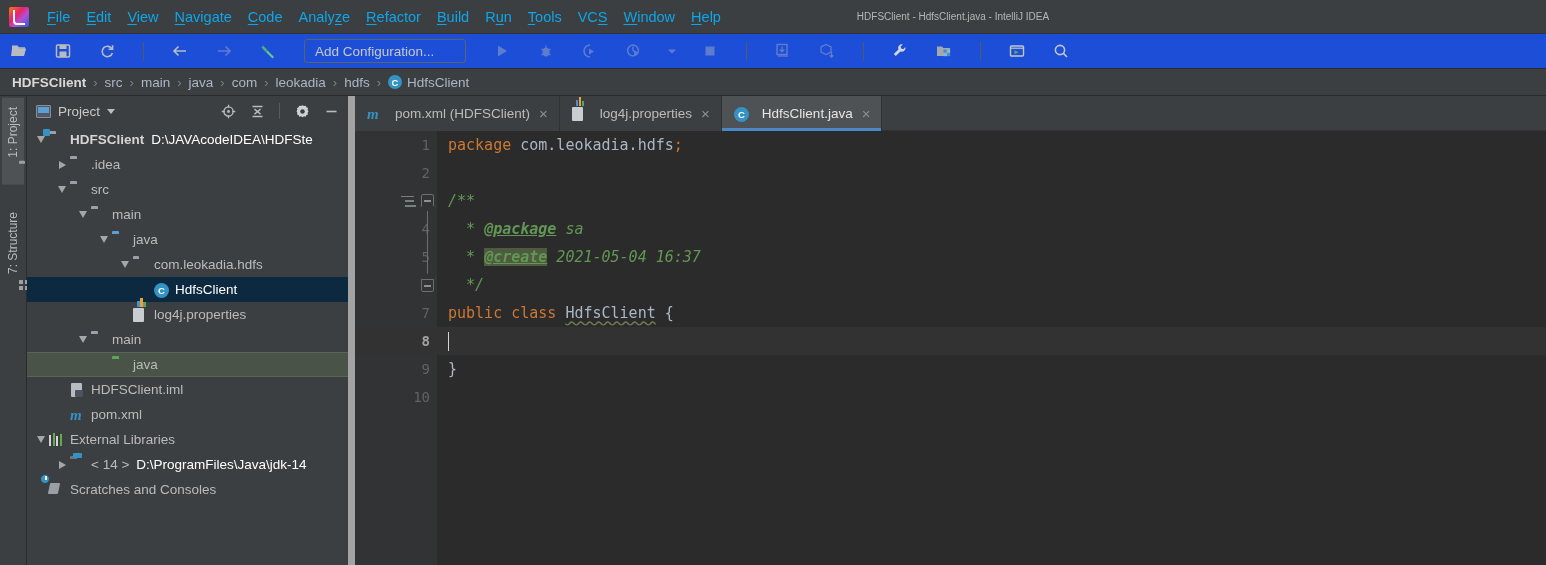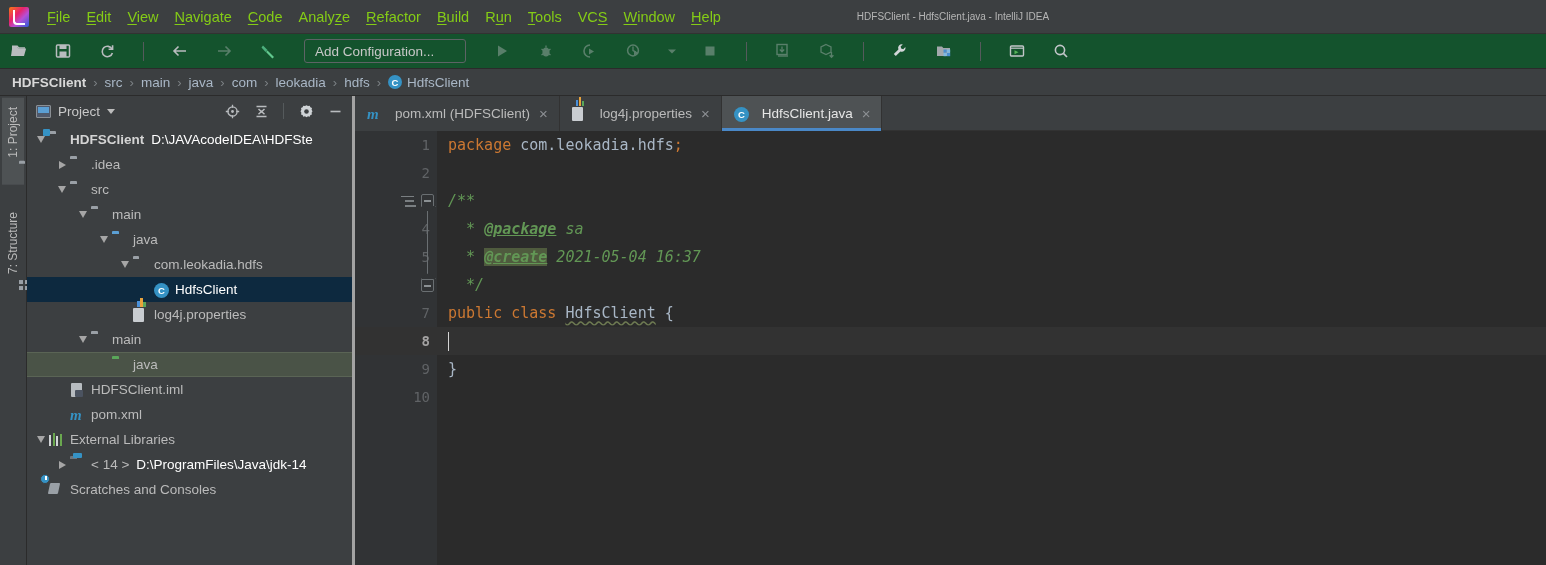--- a/index.html
+++ b/index.html
@@ -25,34 +25,34 @@
     border-radius: 2px; position: relative; flex: none;
     background: linear-gradient(135deg, #f97a12 0%, #e8236b 38%, #b74fd6 62%, #2a5bd7 100%);
     overflow: hidden;
   }
   .ij-logo::after {
     content: ""; position: absolute; left: 4px; top: 3px; width: 10px; height: 13px;
     border-left: 2px solid #fff; border-bottom: 2px solid #fff;
     border-bottom-left-radius: 4px;
   }
   .menu-item {
-    font-size: 14.5px; color: #84cc16; padding: 3px 8px; cursor: default;
+    font-size: 14.5px; color: #0ea5e9; padding: 3px 8px; cursor: default;
     white-space: nowrap; line-height: 18px;
   }
   .menu-item .mn { text-decoration: underline; text-underline-offset: 2px; }
   .win-title {
     position: absolute; left: 0; right: 0; top: 0; bottom: 0;
     display: flex; align-items: center; justify-content: center;
     font-size: 10px; color: #b6b6b6; pointer-events: none;
     padding-left: 360px;
   }
 
   
   .toolbar {
-    height: 35px; min-height: 35px; background: #14532d;
+    height: 35px; min-height: 35px; background: #1d4ed8;
     display: flex; align-items: center; gap: 18px; padding: 0 6px;
     border-bottom: 1px solid #2b2b2b;
   }
   .tbtn {
     width: 26px; height: 26px; display: flex; align-items: center; justify-content: center;
     border-radius: 3px; flex: none; cursor: default;
   }
   .tbtn.dis { opacity: .42; }
   .tb-sep { width: 1px; height: 19px; background: #555a5c; margin: 0 5px; flex: none; }
   .runconfig {
@@ -107,21 +107,21 @@
     position: absolute; width: 4px; height: 4px; background: #9aa0a6;
   }
   .ico-struct i:nth-child(1){left:0;top:0}
   .ico-struct i:nth-child(2){left:6px;top:0}
   .ico-struct i:nth-child(3){left:0;top:6px}
   .ico-struct i:nth-child(4){left:6px;top:6px}
 
   
   .project-panel {
     width: 328px; min-width: 328px; background: #3c3f41;
-    display: flex; flex-direction: column; border-right: 3px solid #a3a3a3;
+    display: flex; flex-direction: column; border-right: 7px solid #a3a3a3;
   }
   .pp-head {
     height: 30px; min-height: 30px; display: flex; align-items: center;
     padding: 0 6px 0 9px; gap: 7px;
   }
   .pp-ico {
     width: 15px; height: 13px; background: #4f596b; border: 1px solid #8a8f94;
     border-radius: 1px; position: relative; flex: none;
   }
   .pp-ico::after { content:""; position:absolute; left:1px; top:1px; right:1px; bottom:4px; background:#5b9fd4; }

